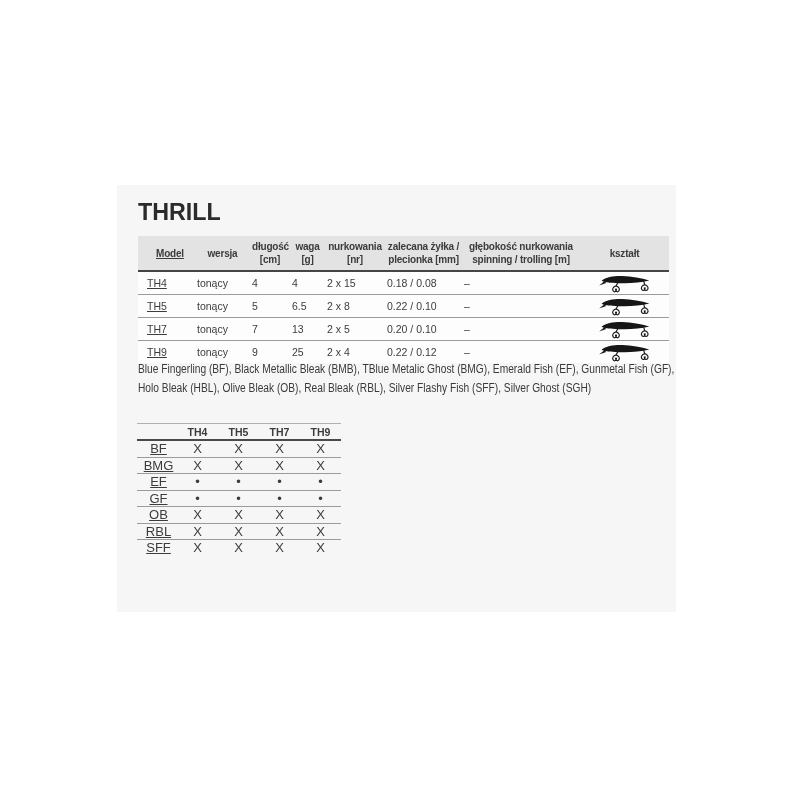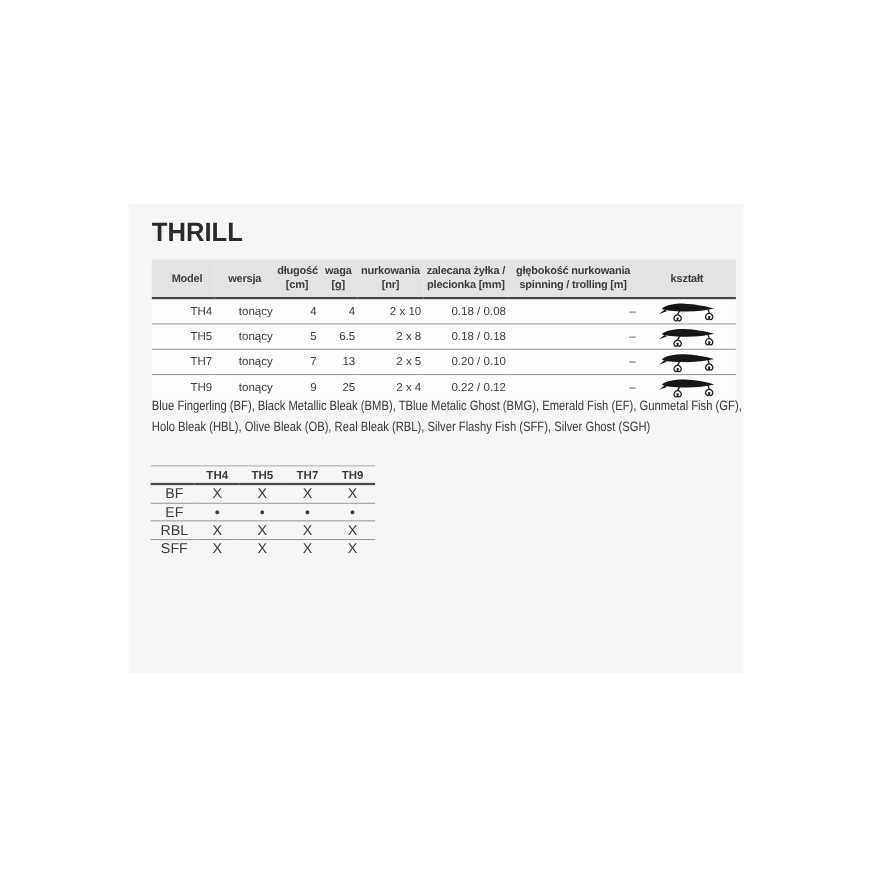--- a/index.html
+++ b/index.html
@@ -8,24 +8,24 @@
 
   .title { position:absolute; left:21px; top:13px; margin:0; font-size:24px; font-weight:bold;
            color:#2b2b2b; letter-spacing:0px; transform:scaleX(0.97); transform-origin:0 0; }
 
   table { border-collapse:collapse; table-layout:fixed; color:#3c3c3c; }
 
   .spec { position:absolute; left:21px; top:51px; width:531px; }
   .spec th { background:#e3e3e3; border-bottom:2px solid #454545; font-size:10px; font-weight:bold;
              white-space:pre-line; text-align:center; vertical-align:middle; height:32px;
              padding:1px 2px; letter-spacing:-0.2px; line-height:1.3; }
-  .spec td { background:#fdfdfd; font-size:10.5px; text-align:right; vertical-align:middle;
+  .spec td { background:#fdfdfd; font-size:10.5px; text-align:left; vertical-align:middle;
              height:21px; padding:0 2px; }
   .spec tbody tr:not(:last-child) td { border-bottom:1.5px solid #9b9b9b; }
-  .al { text-align:right; padding-left:9px !important; }
+  .al { text-align:right; padding-left:9px !important;text-decoration:underline; }
 
   .colors { position:absolute; left:21px; top:175px; width:700px; margin:0; font-size:12.3px;
             line-height:19px; color:#3a3a3a; white-space:pre-line;
             transform:scaleX(0.83); transform-origin:0 0; }
 
   .avail { position:absolute; left:20px; top:238px; width:204px; }
   .avail th { font-size:10.5px; font-weight:bold; text-align:center; height:15px; padding:0;
               border-top:1px solid #b0b0b0; border-bottom:2px solid #4a4a4a; }
   .avail td { font-size:13px; text-align:center; height:15.5px; padding:0; }
   .avail tbody tr:not(:last-child) td { border-bottom:1.5px solid #9b9b9b; }
@@ -68,39 +68,39 @@
 spinning / trolling [m]</th>
           <th>kształt</th>
         </tr>
       </thead>
       <tbody>
         <tr>
           <td class="al">TH4</td>
           <td>tonący</td>
           <td>4</td>
           <td>4</td>
-          <td>2 x 10</td>
+          <td>2 x 15</td>
           <td>0.18 / 0.08</td>
           <td>–</td>
           <td>
             <svg class="lure" width="54" height="22" viewBox="0 0 58 24">
               <path fill="#161616" d="M3.5 9.5 C8 5.5 17 4.2 26 4.4 C36 4.7 47 6.8 55.5 9.2 C47 11.4 36 12.4 26 12.2 C16 12 7 11.6 3.5 9.5 Z"></path>
               <path fill="#161616" d="M6.5 10.2 L0.8 14.6 L8.5 11.9 Z"></path>
               <path fill="none" stroke="#1d1d1d" stroke-width="1.3" stroke-linecap="round" d="M21 12 L19.2 15.2 M19.2 15.2 c-3 1 -4.6 3.4 -3.1 5.4 c1.5 2 3.6 0.6 3.6 -1.9 M19.2 15.2 c3 1 4.6 3.4 3.1 5.4 c-1.5 2 -3.6 0.6 -3.6 -1.9"></path>
               <path fill="none" stroke="#1d1d1d" stroke-width="1.3" stroke-linecap="round" d="M49.5 10.5 L50.5 13.8 M50.5 13.8 c-3 1 -4.6 3.4 -3.1 5.4 c1.5 2 3.6 0.6 3.6 -1.9 M50.5 13.8 c3 1 4.6 3.4 3.1 5.4 c-1.5 2 -3.6 0.6 -3.6 -1.9"></path>
             </svg>
           </td>
         </tr>
         <tr>
           <td class="al">TH5</td>
           <td>tonący</td>
           <td>5</td>
           <td>6.5</td>
           <td>2 x 8</td>
-          <td>0.18 / 0.18</td>
+          <td>0.22 / 0.10</td>
           <td>–</td>
           <td>
             <svg class="lure" width="54" height="22" viewBox="0 0 58 24">
               <path fill="#161616" d="M3.5 9.5 C8 5.5 17 4.2 26 4.4 C36 4.7 47 6.8 55.5 9.2 C47 11.4 36 12.4 26 12.2 C16 12 7 11.6 3.5 9.5 Z"></path>
               <path fill="#161616" d="M6.5 10.2 L0.8 14.6 L8.5 11.9 Z"></path>
               <path fill="none" stroke="#1d1d1d" stroke-width="1.3" stroke-linecap="round" d="M21 12 L19.2 15.2 M19.2 15.2 c-3 1 -4.6 3.4 -3.1 5.4 c1.5 2 3.6 0.6 3.6 -1.9 M19.2 15.2 c3 1 4.6 3.4 3.1 5.4 c-1.5 2 -3.6 0.6 -3.6 -1.9"></path>
               <path fill="none" stroke="#1d1d1d" stroke-width="1.3" stroke-linecap="round" d="M49.5 10.5 L50.5 13.8 M50.5 13.8 c-3 1 -4.6 3.4 -3.1 5.4 c1.5 2 3.6 0.6 3.6 -1.9 M50.5 13.8 c3 1 4.6 3.4 3.1 5.4 c-1.5 2 -3.6 0.6 -3.6 -1.9"></path>
             </svg>
           </td>
         </tr>
@@ -163,25 +163,46 @@
       </thead>
       <tbody>
         <tr>
           <td class="al">BF</td>
           <td>X</td>
           <td>X</td>
           <td>X</td>
           <td>X</td>
         </tr>
         <tr>
+          <td class="al">BMG</td>
+          <td>X</td>
+          <td>X</td>
+          <td>X</td>
+          <td>X</td>
+        </tr>
+        <tr>
           <td class="al">EF</td>
           <td>•</td>
           <td>•</td>
           <td>•</td>
           <td>•</td>
+        </tr>
+        <tr>
+          <td class="al">GF</td>
+          <td>•</td>
+          <td>•</td>
+          <td>•</td>
+          <td>•</td>
+        </tr>
+        <tr>
+          <td class="al">OB</td>
+          <td>X</td>
+          <td>X</td>
+          <td>X</td>
+          <td>X</td>
         </tr>
         <tr>
           <td class="al">RBL</td>
           <td>X</td>
           <td>X</td>
           <td>X</td>
           <td>X</td>
         </tr>
         <tr>
           <td class="al">SFF</td>

